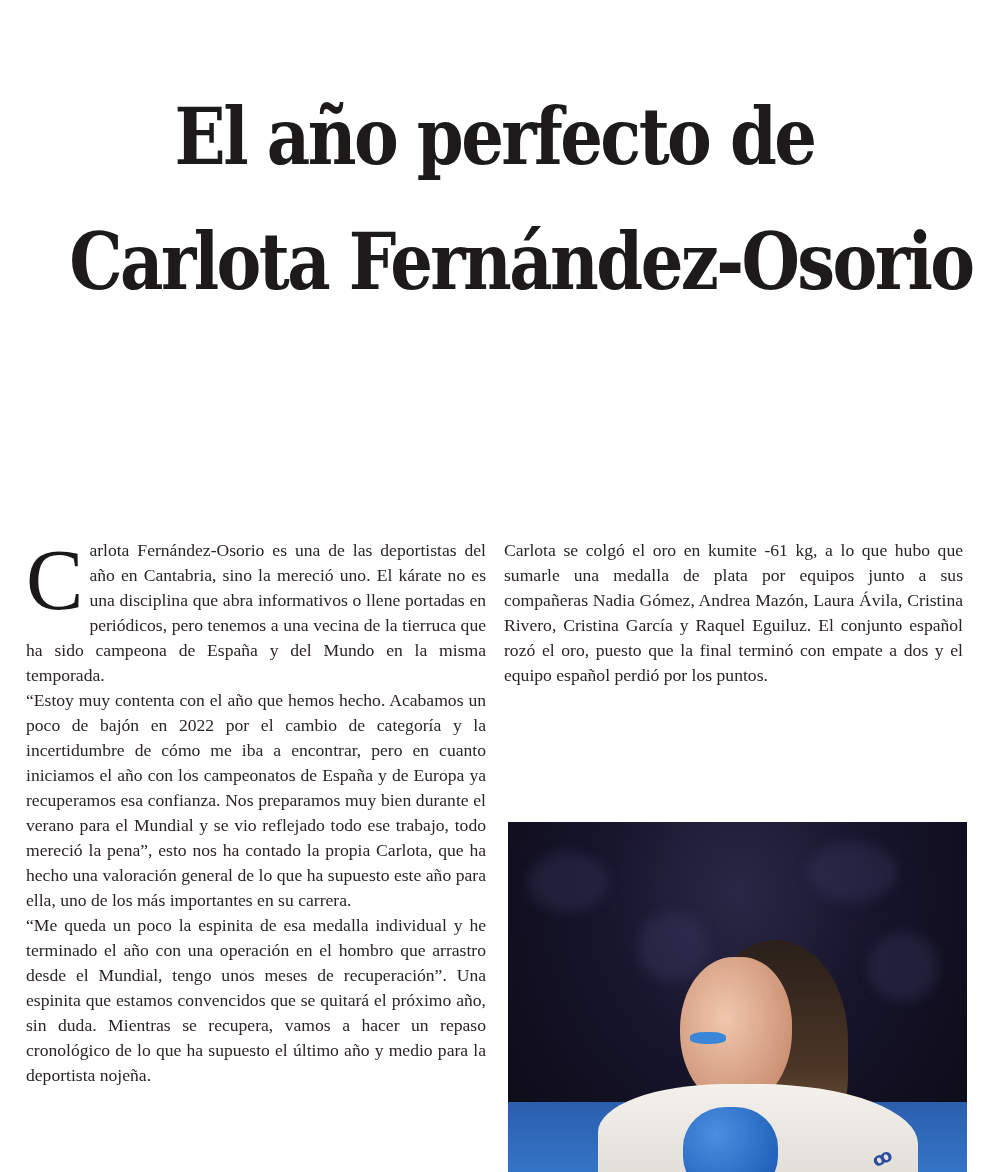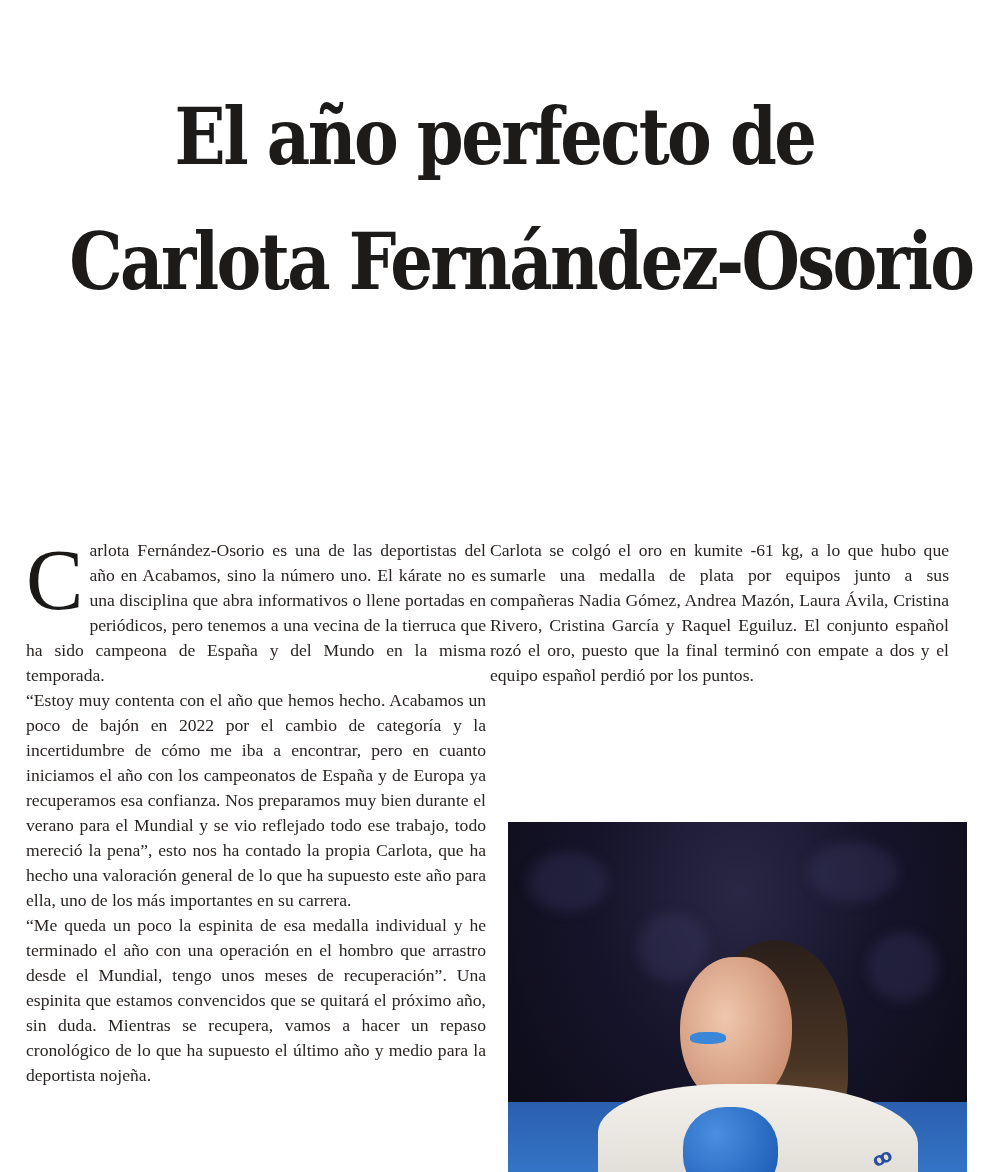--- a/index.html
+++ b/index.html
@@ -10,21 +10,21 @@
     letter-spacing: -3px; white-space: nowrap;
   }
   .headline-1 { top: 40px; font-size: 78px; line-height: 90px; transform: scaleX(0.86); transform-origin: center; }
   .headline-2 { top: 165px; font-size: 78px; line-height: 90px; transform: scaleX(0.86); transform-origin: center; }
   .col {
     position: absolute; top: 538px;
     font-family: "Liberation Serif", serif; font-size: 17.6px; line-height: 25px;
     color: #2a2523; text-align: justify; hyphens: manual;
   }
   .col-left { left: 26px; width: 460px; }
-  .col-right { left: 490px; width: 459px; }
+  .col-right { left: 504px; width: 459px; }
   .col p { margin: 0; }
   .dropcap {
     float: left; font-family: "Liberation Serif", serif; font-size: 86px;
     line-height: 68px; margin: 8px 6px 0 0; color: #1b1917;
   }
   .photo {
     position: absolute; left: 508px; top: 822px; width: 459px; height: 350px;
     overflow: hidden;
     background: radial-gradient(ellipse at 50% 20%, #2a2746 0%, #16142a 45%, #0b0a14 100%);
   }
@@ -38,21 +38,21 @@
   .photo .logo { position: absolute; left: 364px; top: 325px; font-family: "DejaVu Sans", sans-serif; font-weight: bold; font-size: 18px; color: #2a4da0; transform: rotate(-25deg); }
 </style>
 </head>
 <body>
 
 <h1 class="headline headline-1">El año perfecto de</h1>
 <h1 class="headline headline-2">Carlota Fernández-Osorio</h1>
 
 <div class="col col-left">
   <span class="dropcap">C</span>
-  <p>arlota Fernández-Osorio es una de las deportistas del año en Acabamos, sino la número uno. El kárate no es una disciplina que abra informativos o llene portadas en periódicos, pero tenemos a una vecina de la tierruca que ha sido campeona de España y del Mundo en la misma temporada.</p>
+  <p>arlota Fernández-Osorio es una de las deportistas del año en Cantabria, sino la mereció uno. El kárate no es una disciplina que abra informativos o llene portadas en periódicos, pero tenemos a una vecina de la tierruca que ha sido campeona de España y del Mundo en la misma temporada.</p>
   <p>“Estoy muy contenta con el año que hemos hecho. Acabamos un poco de bajón en 2022 por el cambio de categoría y la incertidumbre de cómo me iba a encontrar, pero en cuanto iniciamos el año con los campeonatos de España y de Europa ya recuperamos esa confianza. Nos preparamos muy bien durante el verano para el Mundial y se vio reflejado todo ese trabajo, todo mereció la pena”, esto nos ha contado la propia Carlota, que ha hecho una valoración general de lo que ha supuesto este año para ella, uno de los más importantes en su carrera.</p>
   <p>“Me queda un poco la espinita de esa medalla individual y he terminado el año con una operación en el hombro que arrastro desde el Mundial, tengo unos meses de recuperación”. Una espinita que estamos convencidos que se quitará el próximo año, sin duda. Mientras se recupera, vamos a hacer un repaso cronológico de lo que ha supuesto el último año y medio para la deportista nojeña.</p>
 </div>
 
 <div class="col col-right">
   <p>Carlota se colgó el oro en kumite -61 kg, a lo que hubo que sumarle una medalla de plata por equipos junto a sus compañeras Nadia Gómez, Andrea Mazón, Laura Ávila, Cristina Rivero, Cristina García y Raquel Eguiluz. El conjunto español rozó el oro, puesto que la final terminó con empate a dos y el equipo español perdió por los puntos.</p>
 </div>
 
 <div class="photo">
   <div class="bokeh" style="left:20px;top:30px;width:80px;height:60px;"></div>

